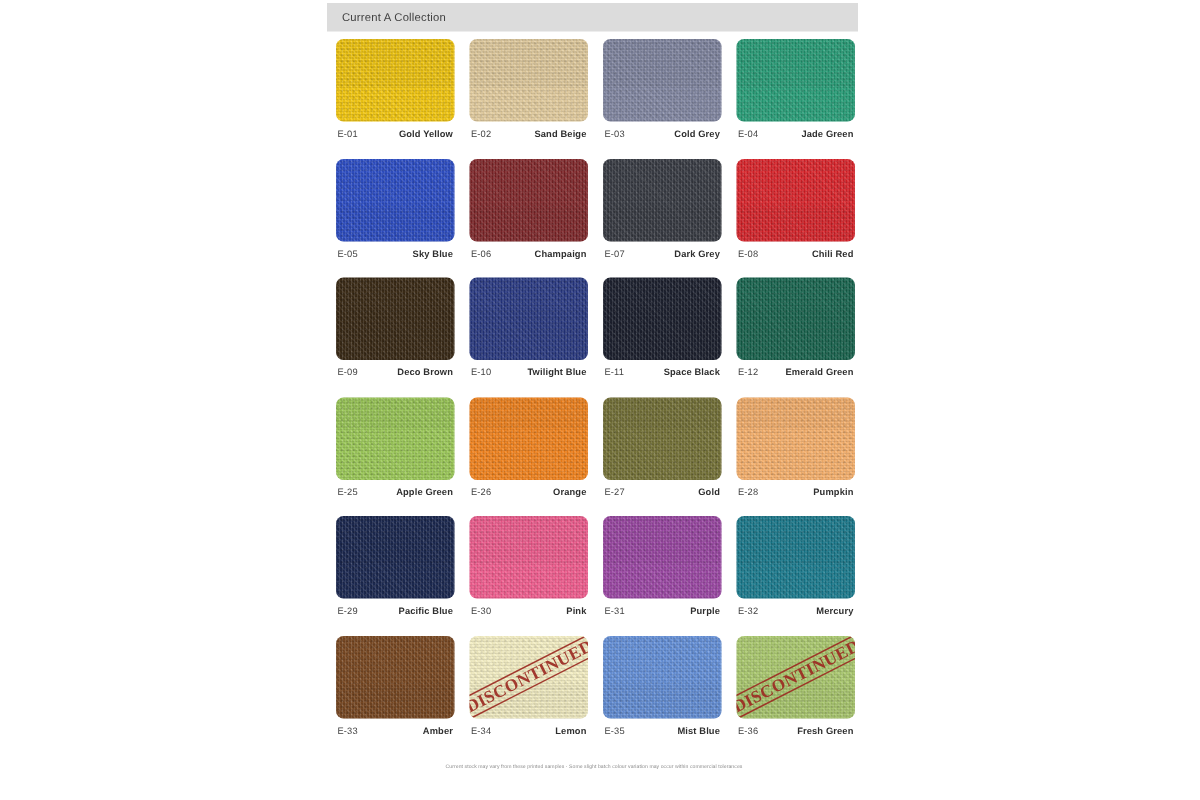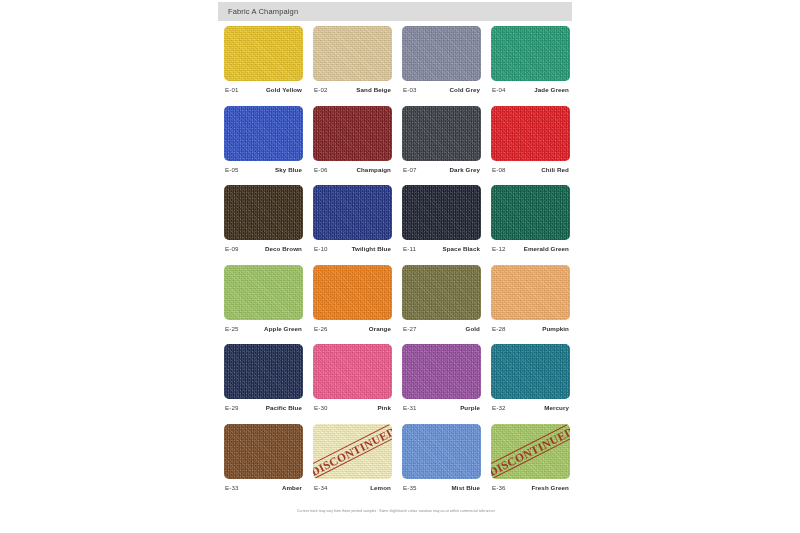--- a/index.html
+++ b/index.html
@@ -145,21 +145,21 @@
     white-space: nowrap;
   }
 </style>
 </head>
 <body>
 
 <div class="page">
   <div class="sheet">
 
     <div class="header-bar">
-      <div class="header-title">Fabric A Champaign</div>
+      <div class="header-title">Current A Collection</div>
     </div>
 
     <div class="grid" id="swatch-grid">
         <div class="row">
           <div class="cell">
             <div class="swatch" style="background-color: rgb(242, 199, 19);"></div>
             <div class="labels">
               <span class="code">E-01</span>
               <span class="name">Gold Yellow</span>
             </div>

